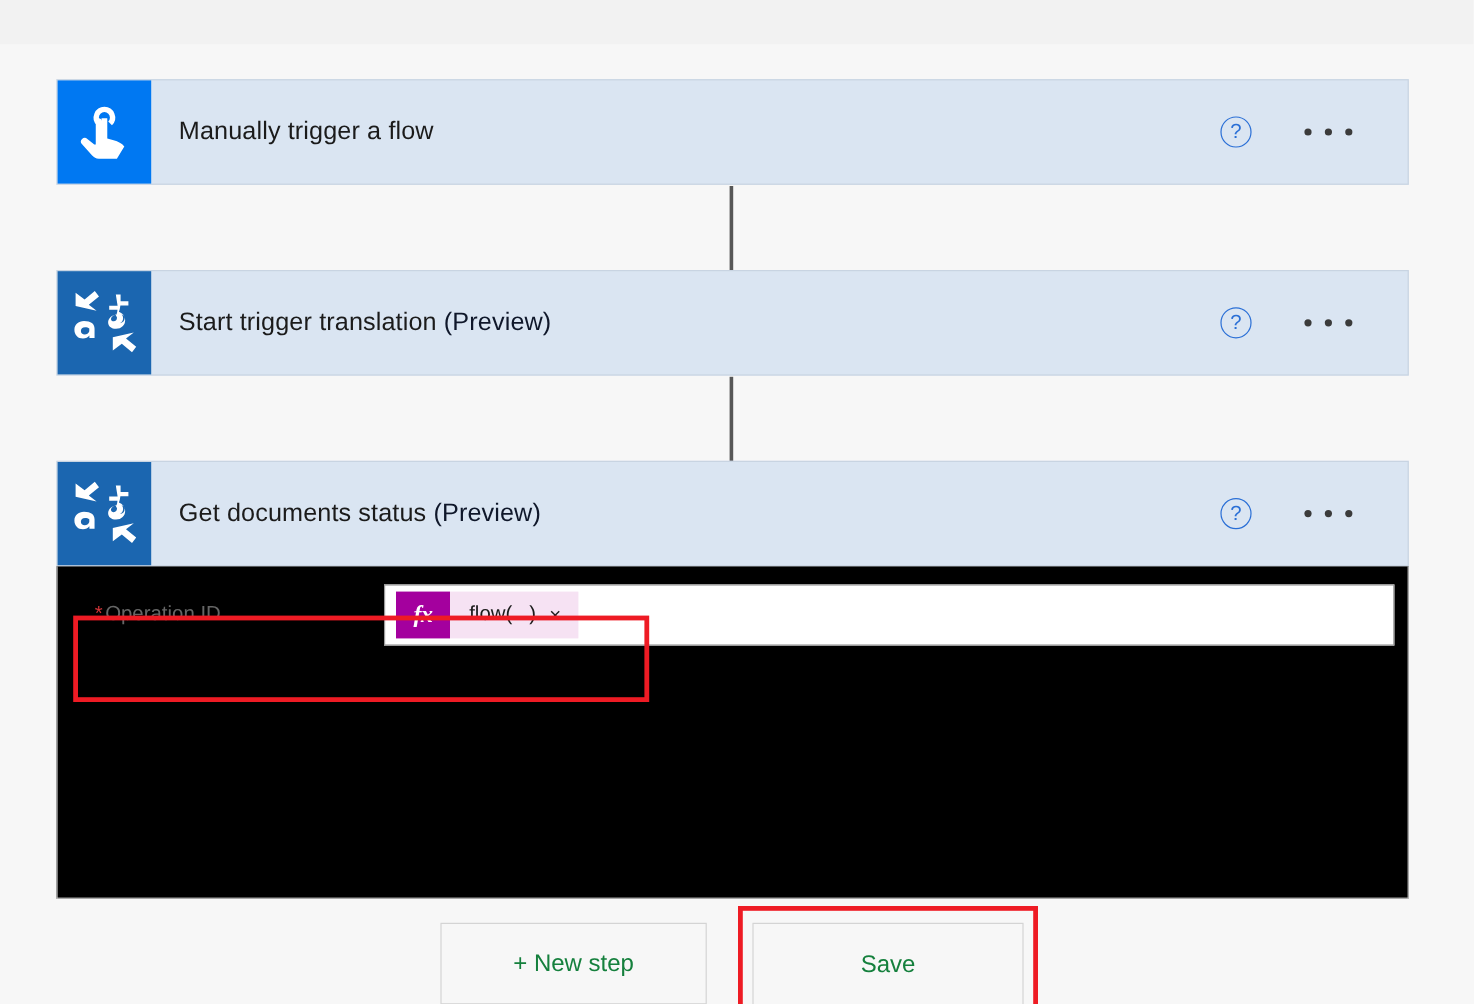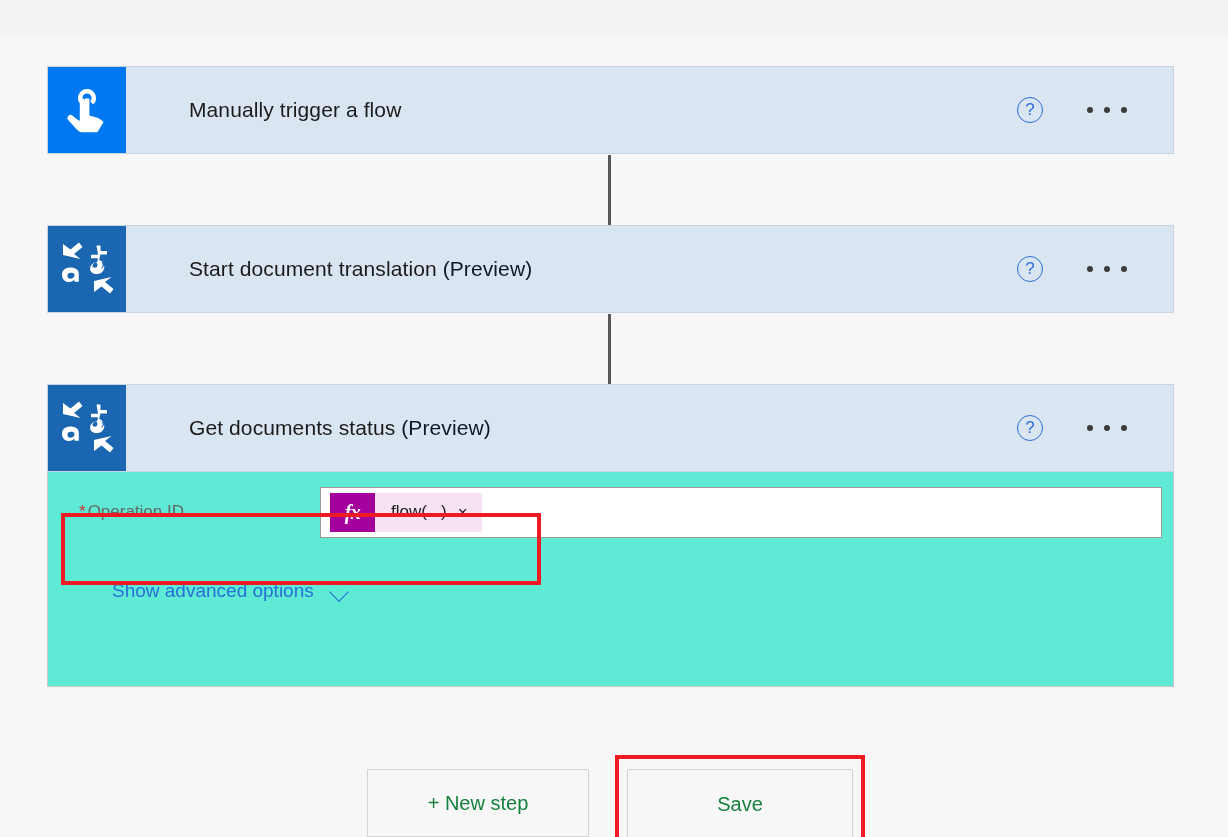--- a/index.html
+++ b/index.html
@@ -61,21 +61,20 @@
   .icon-blue-bright { background: #0078f2; }
   .icon-blue-dark  { background: #1b66b0; }
 
   .card-title {
     flex: 1 1 auto;
     padding-left: 23px;
     font-size: 21px;
     color: #1b1b1b;
     letter-spacing: .1px;
     white-space: nowrap;
-    margin-left: 40px;
   }
   .preview-tag {
     color: #0f172a;
   }
   .card-actions {
     display: flex;
     align-items: center;
     gap: 44px;
     padding-right: 46px;
   }
@@ -99,27 +98,27 @@
   .dots-icon span {
     width: 6px;
     height: 6px;
     border-radius: 50%;
     background: #3b3b3b;
     display: block;
   }
 
   
   .card-body {
-    background: #5eead4;
+    background: #000000;
     border: 1px solid #c8c8c8;
     border-top: none;
     box-sizing: border-box;
     padding: 0;
     position: relative;
-    height: 215px;
+    height: 277px;
   }
 
   .field-row {
     position: absolute;
     left: 14px;
     top: 10px;
     width: 1100px;
     height: 60px;
     display: flex;
     align-items: center;
@@ -342,21 +341,21 @@
                    c0 -1.4 -0.9 -2.6 -2.7 -3.2 z" fill="#ffffff"></path>
 
           <path d="M12 26.5 c-4.7 0 -8 2.9 -8 7.3 c0 4.4 2.9 7.3 7.1 7.3 c2.4 0 4.2 -0.9 5.4 -2.5
                    v2.1 h4.3 V33 c0 -4.2 -3 -6.5 -8.8 -6.5 z m0.6 11.3 c-1.9 0 -3.2 -1.2 -3.2 -3
                    c0 -1.9 1.3 -3.1 3.5 -3.1 c1.5 0 2.7 0.4 3.5 1.1 v2.2 c-0.7 1.7 -2.1 2.8 -3.8 2.8 z" fill="#ffffff"></path>
 
           <path d="M36 40 L36 51 L43.5 45.5 L52 52.5 L55.5 48 L47 41 L53.5 36 z" fill="#ffffff"></path>
         </svg>
       </div>
       <div class="card-title">
-        <span>Start document translation</span>
+        <span>Start trigger translation</span>
         <span class="preview-tag">(Preview)</span>
       </div>
       <div class="card-actions">
         <div class="help-icon">?</div>
         <div class="dots-icon">
           <span></span>
             <span></span>
             <span></span>
         </div>
       </div>
@@ -407,24 +406,20 @@
         </div>
         <div class="field-input">
           <span class="token-chip">
             <span class="token-fx">fx</span>
             <span class="token-label">flow(...)</span>
             <span class="token-x">×</span>
           </span>
         </div>
       </div>
 
-      <div class="advanced-link">
-        <span>Show advanced options</span>
-        <span class="chevron-down"></span>
-      </div>
 
     </div>
   </div>
 
   <div class="btn" id="new-step-btn">+ New step</div>
   <div class="btn" id="save-btn">Save</div>
 
   <div class="annotation" id="annotation-operation-id"></div>
   <div class="annotation" id="annotation-save"></div>
 

